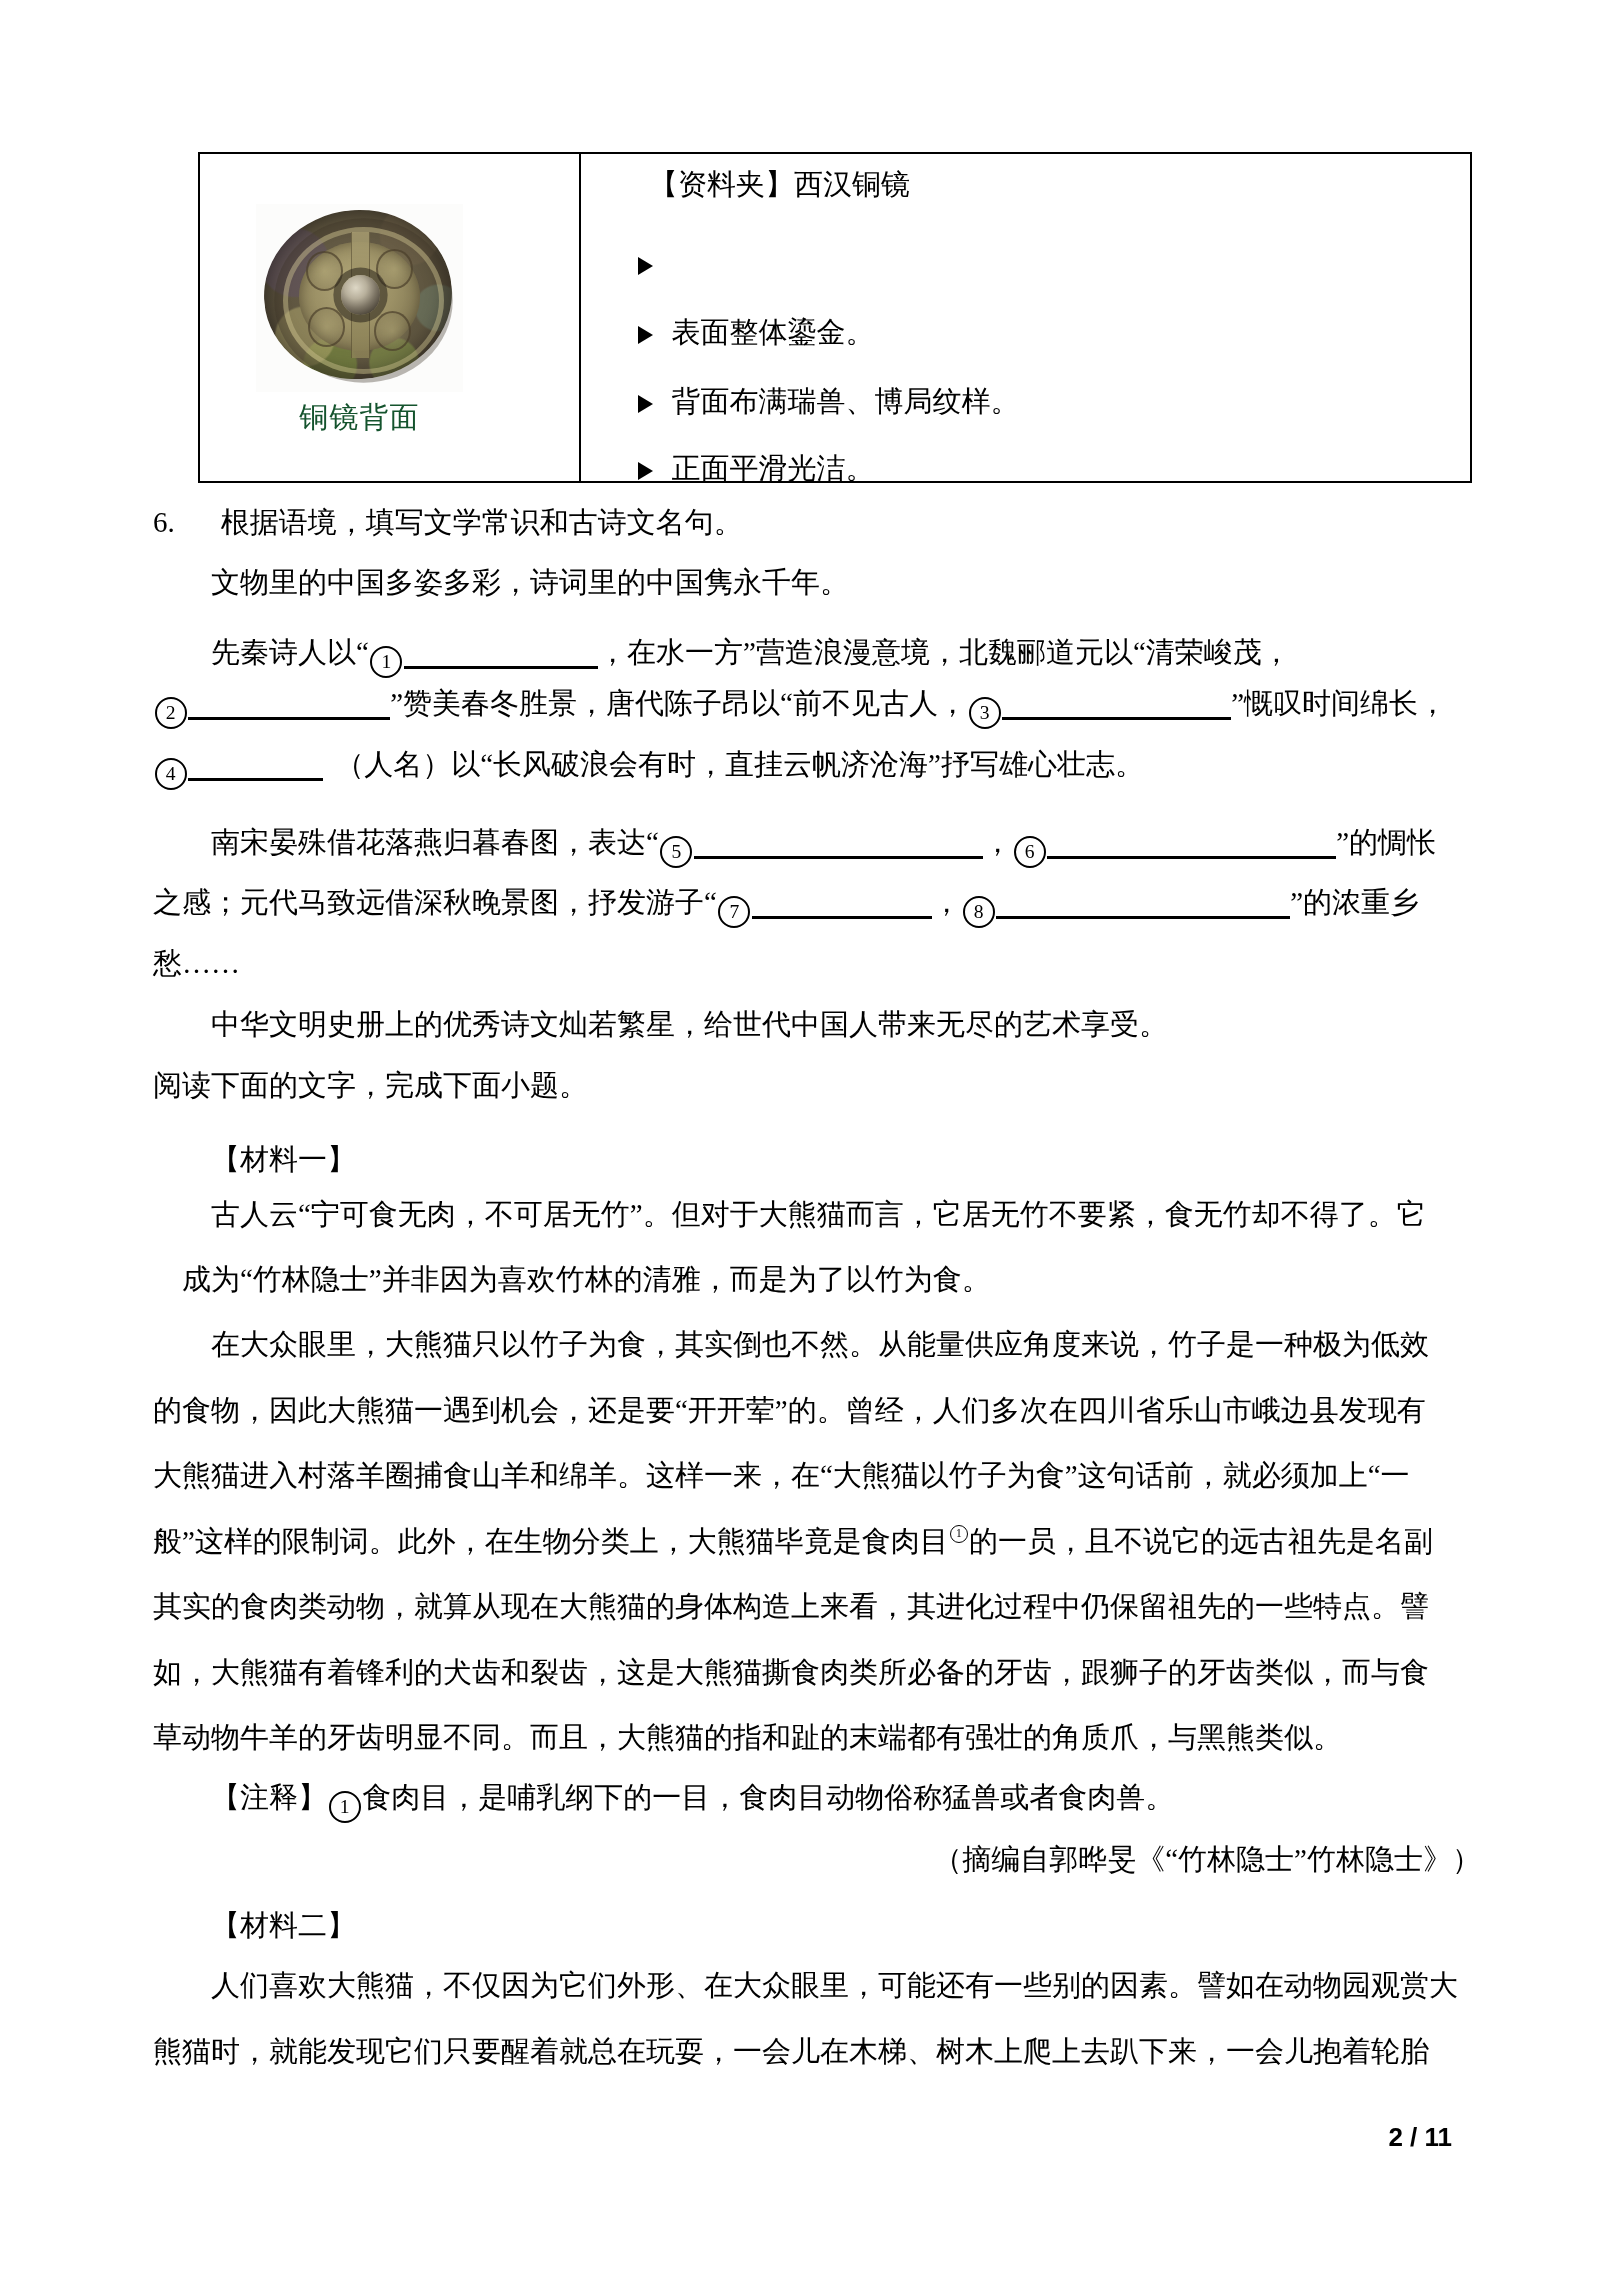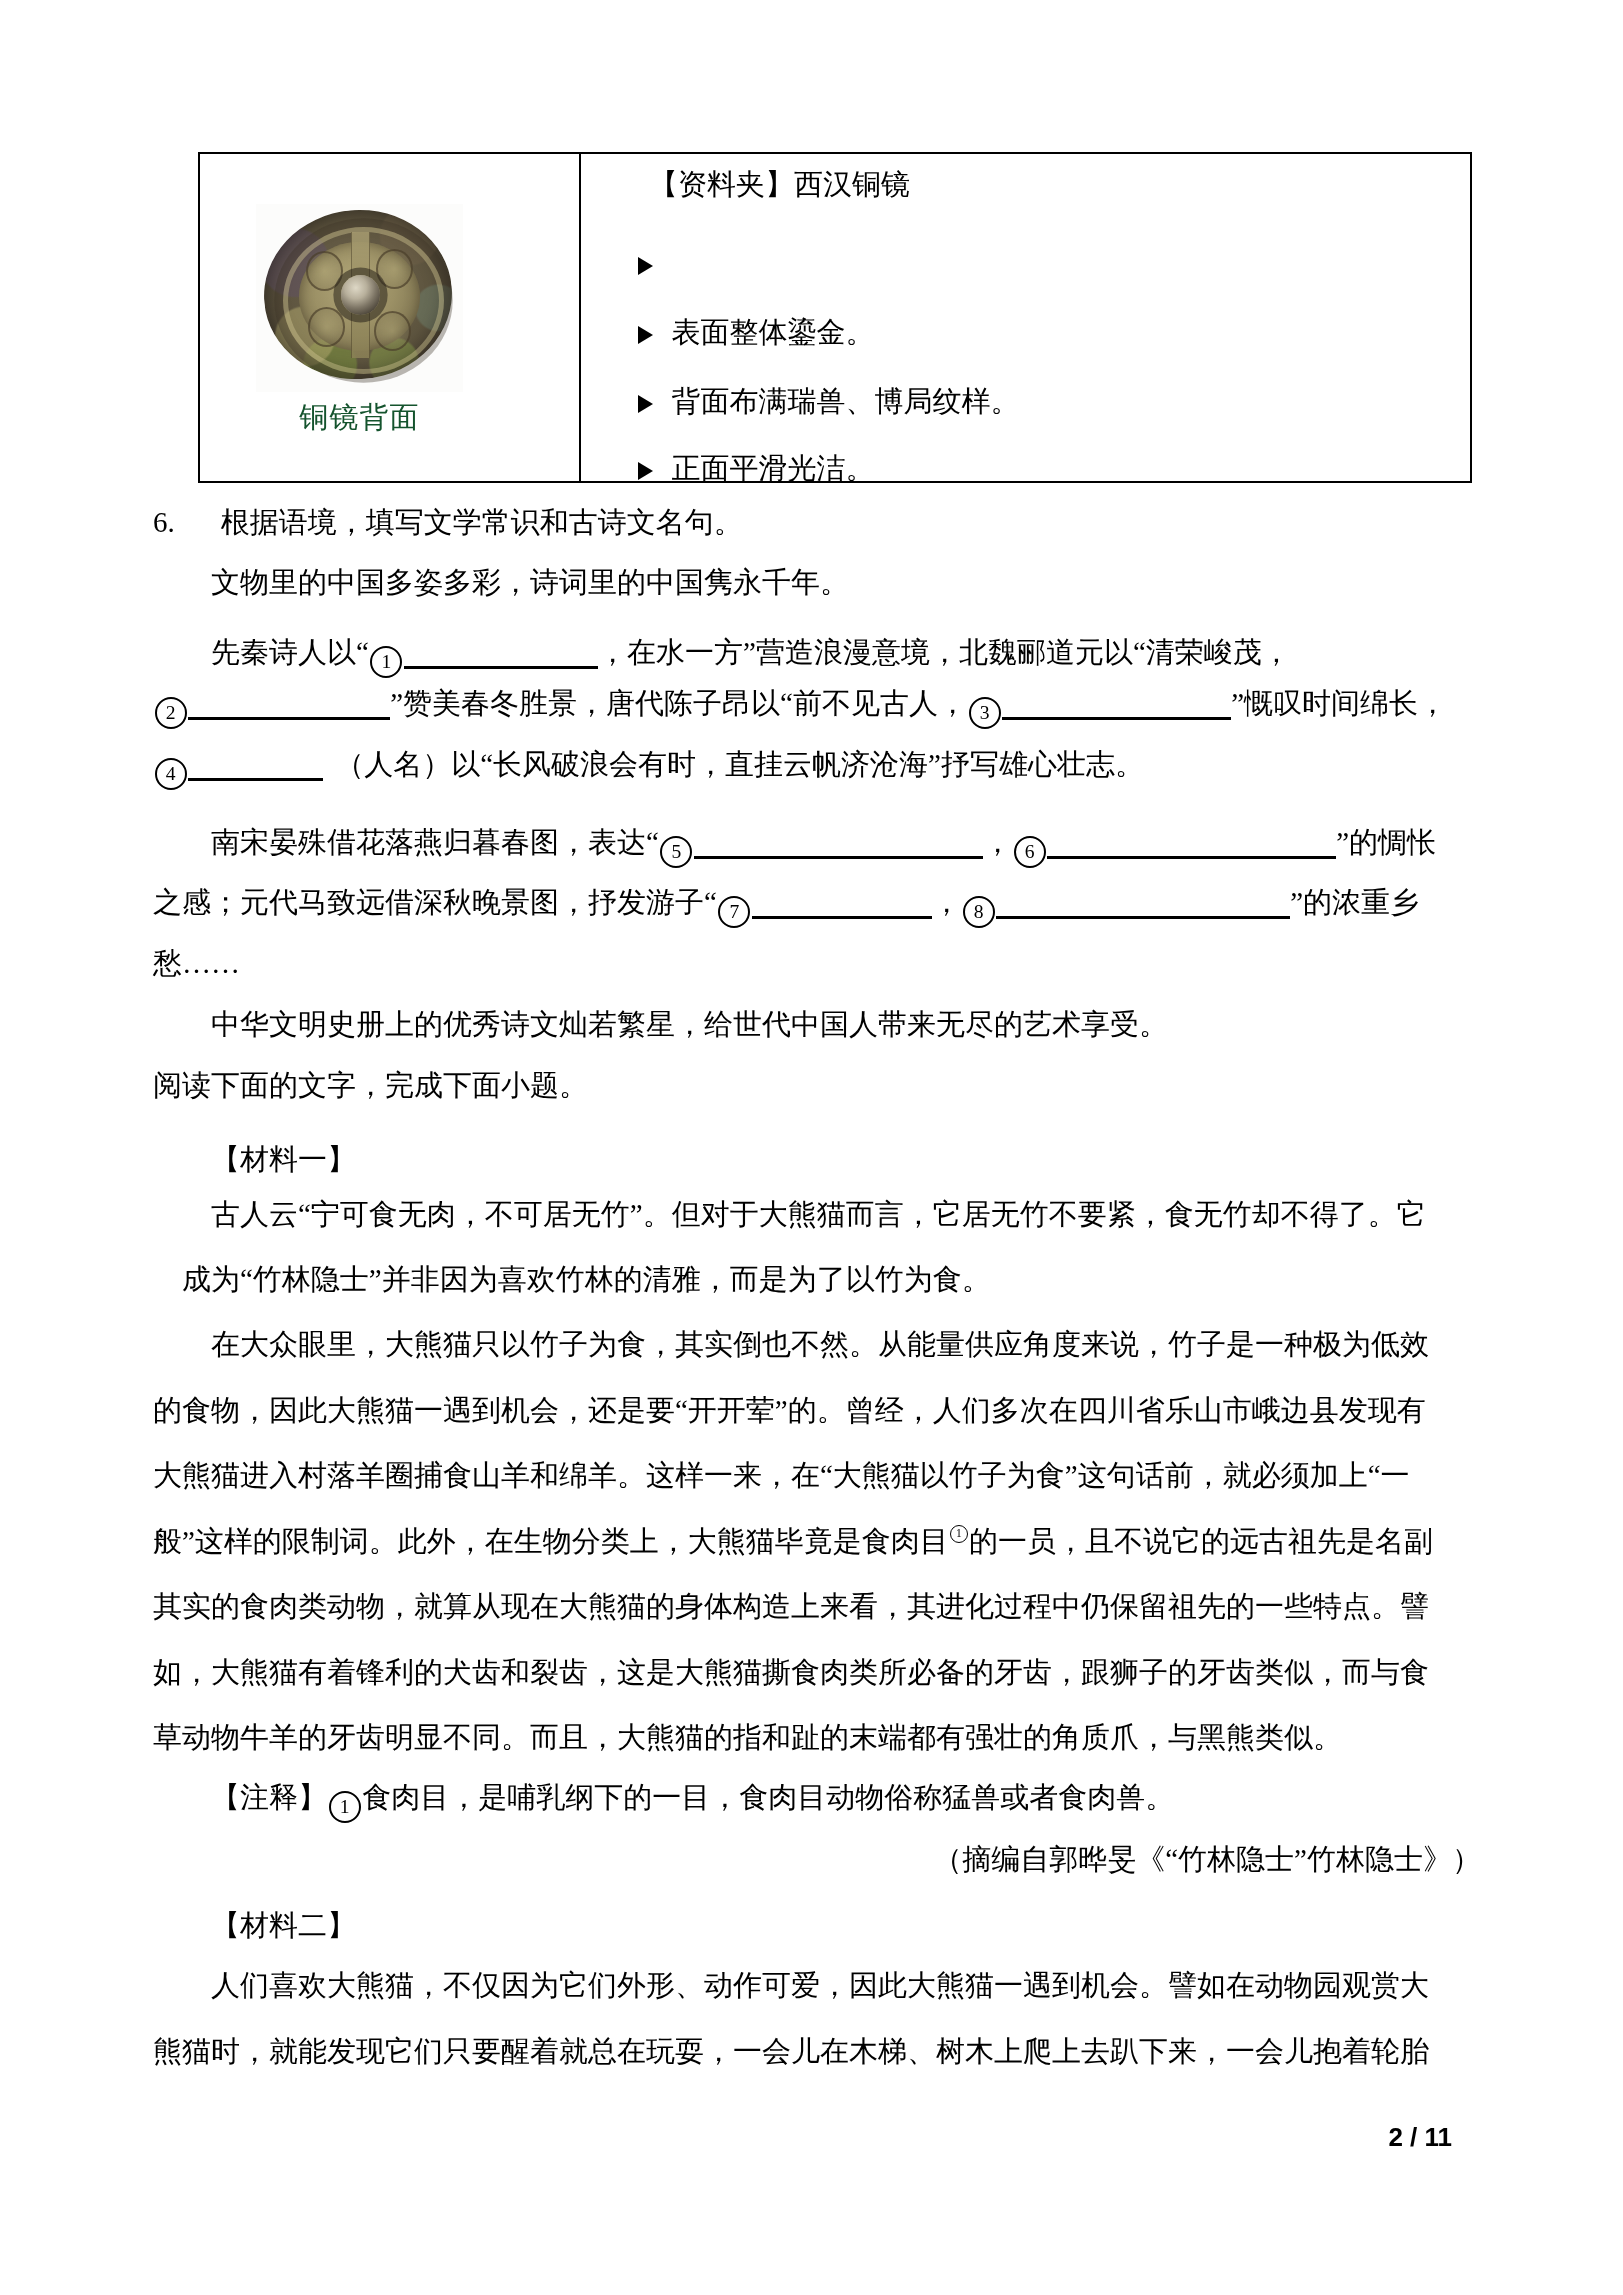--- a/index.html
+++ b/index.html
@@ -142,20 +142,20 @@
       <div class="line" style="top: 1325px; padding-left: 58px;"><span>在大众眼里，大熊猫只以竹子为食，其实倒也不然。从能量供应角度来说，竹子是一种极为低效</span></div>
       <div class="line" style="top: 1391px;"><span>的食物，因此大熊猫一遇到机会，还是要“开开荤”的。曾经，人们多次在四川省乐山市峨边县发现有</span></div>
       <div class="line" style="top: 1456px;"><span>大熊猫进入村落羊圈捕食山羊和绵羊。这样一来，在“大熊猫以竹子为食”这句话前，就必须加上“一</span></div>
       <div class="line" style="top: 1522px;"><span>般”这样的限制词。此外，在生物分类上，大熊猫毕竟是食肉目</span><span class="supc">1</span><span>的一员，且不说它的远古祖先是名副</span></div>
       <div class="line" style="top: 1587px;"><span>其实的食肉类动物，就算从现在大熊猫的身体构造上来看，其进化过程中仍保留祖先的一些特点。譬</span></div>
       <div class="line" style="top: 1653px;"><span>如，大熊猫有着锋利的犬齿和裂齿，这是大熊猫撕食肉类所必备的牙齿，跟狮子的牙齿类似，而与食</span></div>
       <div class="line" style="top: 1718px;"><span>草动物牛羊的牙齿明显不同。而且，大熊猫的指和趾的末端都有强壮的角质爪，与黑熊类似。</span></div>
       <div class="line" style="top: 1778px; padding-left: 58px;"><span>【注释】</span><span class="circ" aria-label="①">1</span><span>食肉目，是哺乳纲下的一目，食肉目动物俗称猛兽或者食肉兽。</span></div>
       <div class="line right" style="top: 1840px;"><span>（摘编自郭晔旻《“竹林隐士”竹林隐士》）</span></div>
       <div class="line" style="top: 1906px; padding-left: 58px;"><span>【材料二】</span></div>
-      <div class="line" style="top: 1966px; padding-left: 58px;"><span>人们喜欢大熊猫，不仅因为它们外形、动作可爱，因此大熊猫一遇到机会。譬如在动物园观赏大</span></div>
+      <div class="line" style="top: 1966px; padding-left: 58px;"><span>人们喜欢大熊猫，不仅因为它们外形、在大众眼里，可能还有一些别的因素。譬如在动物园观赏大</span></div>
       <div class="line" style="top: 2032px;"><span>熊猫时，就能发现它们只要醒着就总在玩耍，一会儿在木梯、树木上爬上去趴下来，一会儿抱着轮胎</span></div>
     </div>
 
   <div class="page-num">2 / 11</div>
 
 </div>
 
 
 </body></html>

